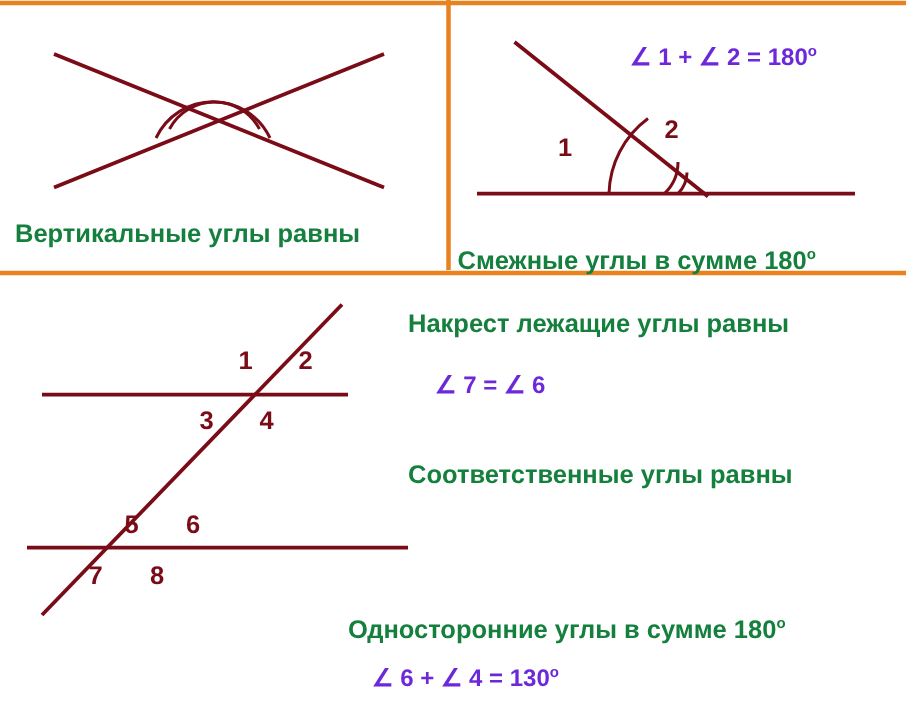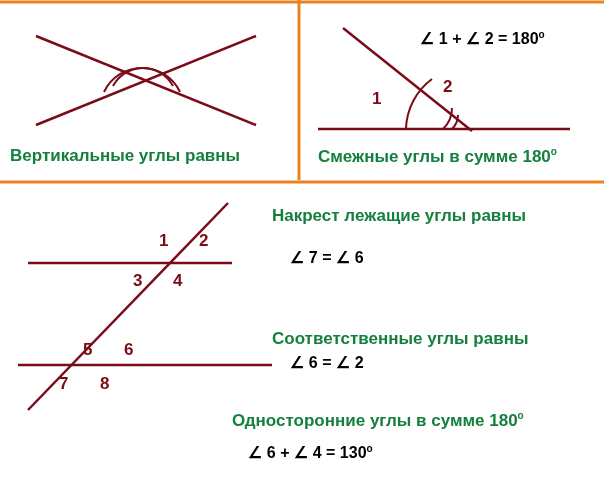--- a/index.html
+++ b/index.html
@@ -31,21 +31,21 @@
     position: absolute;
     white-space: nowrap;
     line-height: 1;
   }
   .caption {
     color: #15803d;
     font-weight: bold;
     font-size: 17px;
   }
   .green-text {
-    color: #000000;
+    color: #6d28d9;
     font-weight: bold;
     font-size: 16px;
   }
   .num {
     color: #7a0c18;
     font-weight: bold;
     font-size: 17px;
   }
   .sup {
     font-size: 10px;
@@ -82,38 +82,37 @@
   <div class="lbl caption" style="left:10px; top:147px;">Вертикальные углы равны</div>
 
   <div class="lbl green-text" style="left:420px; top:30px;">
     <span>∠ 1 + ∠ 2 = 180</span><span class="sup">o</span>
   </div>
 
   <div class="lbl num" style="left:372px; top:90px;">1</div>
 
   <div class="lbl num" style="left:443px; top:78px;">2</div>
 
-  <div class="lbl caption" style="left:305px; top:147px;margin-left:13px;">
+  <div class="lbl caption" style="left:305px; top:165px;">
     <span>Смежные углы в сумме 180</span><span class="sup">o</span>
   </div>
 
   <div class="lbl num" style="left:159px; top:232px;">1</div>
   <div class="lbl num" style="left:199px; top:232px;">2</div>
   <div class="lbl num" style="left:133px; top:272px;">3</div>
   <div class="lbl num" style="left:173px; top:272px;">4</div>
   <div class="lbl num" style="left:83px;  top:341px;">5</div>
   <div class="lbl num" style="left:124px; top:341px;">6</div>
   <div class="lbl num" style="left:59px;  top:375px;">7</div>
   <div class="lbl num" style="left:100px; top:375px;">8</div>
 
   <div class="lbl caption" style="left:272px; top:207px;">Накрест лежащие углы равны</div>
   <div class="lbl green-text" style="left:290px; top:250px;">∠ 7 = ∠ 6</div>
 
-  <div class="lbl caption" style="left:272px; top:330px;">Соответственные углы равны</div>
-  <div class="lbl green-text" style="left:290px; top:355px;">∠ 6 =  ∠ 2</div>
+  <div class="lbl caption" style="left:272px; top:308px;">Соответственные углы равны</div>
 
   <div class="lbl caption" style="left:232px; top:411px;">
     <span>Односторонние углы в сумме 180</span><span class="sup">o</span>
   </div>
   <div class="lbl green-text" style="left:248px; top:444px;">
     <span>∠ 6 + ∠ 4 = 130</span><span class="sup">o</span>
   </div>
 
 </div>
 

